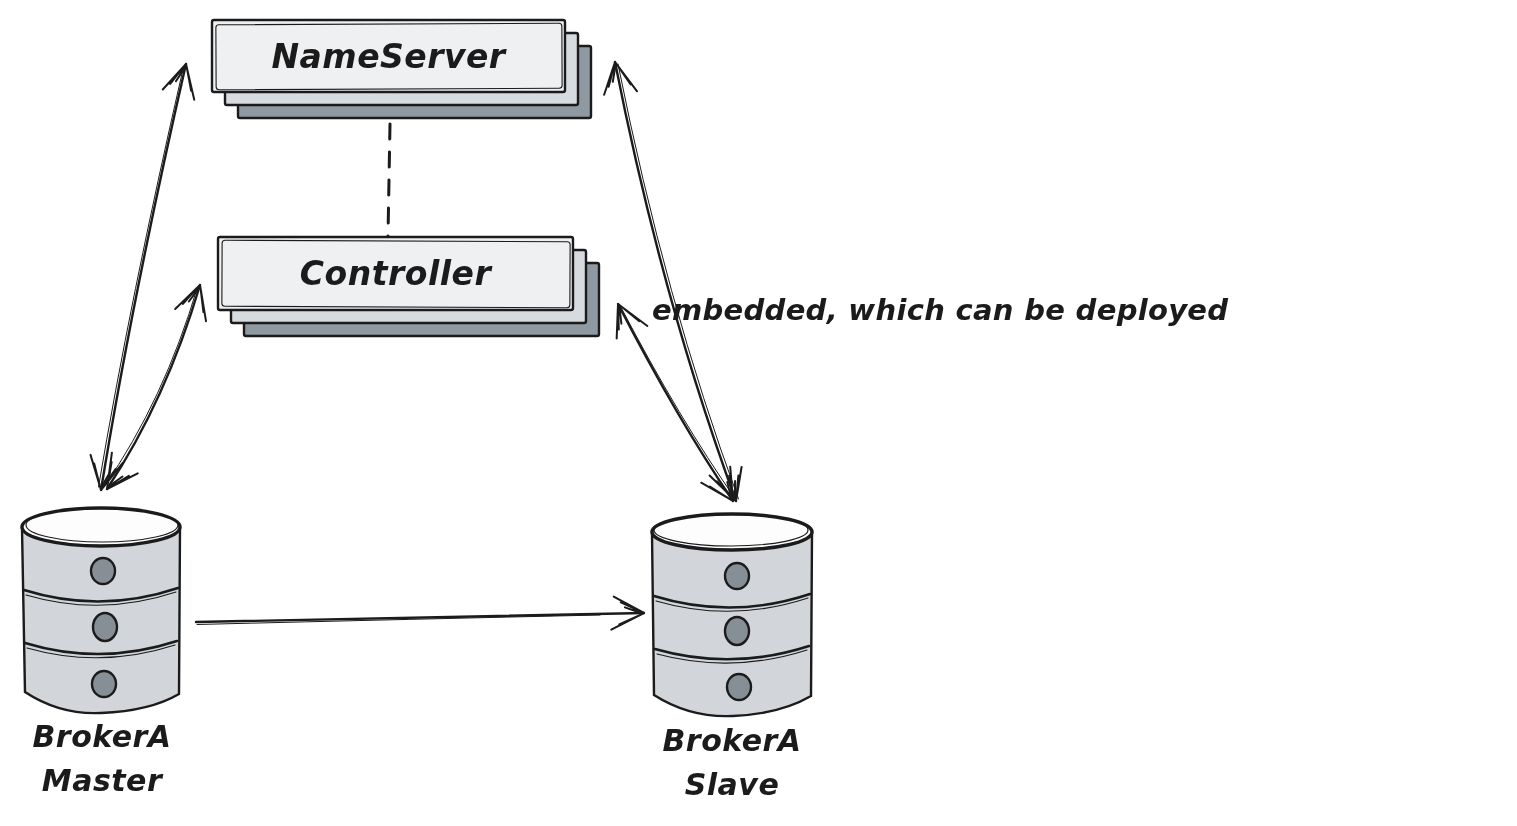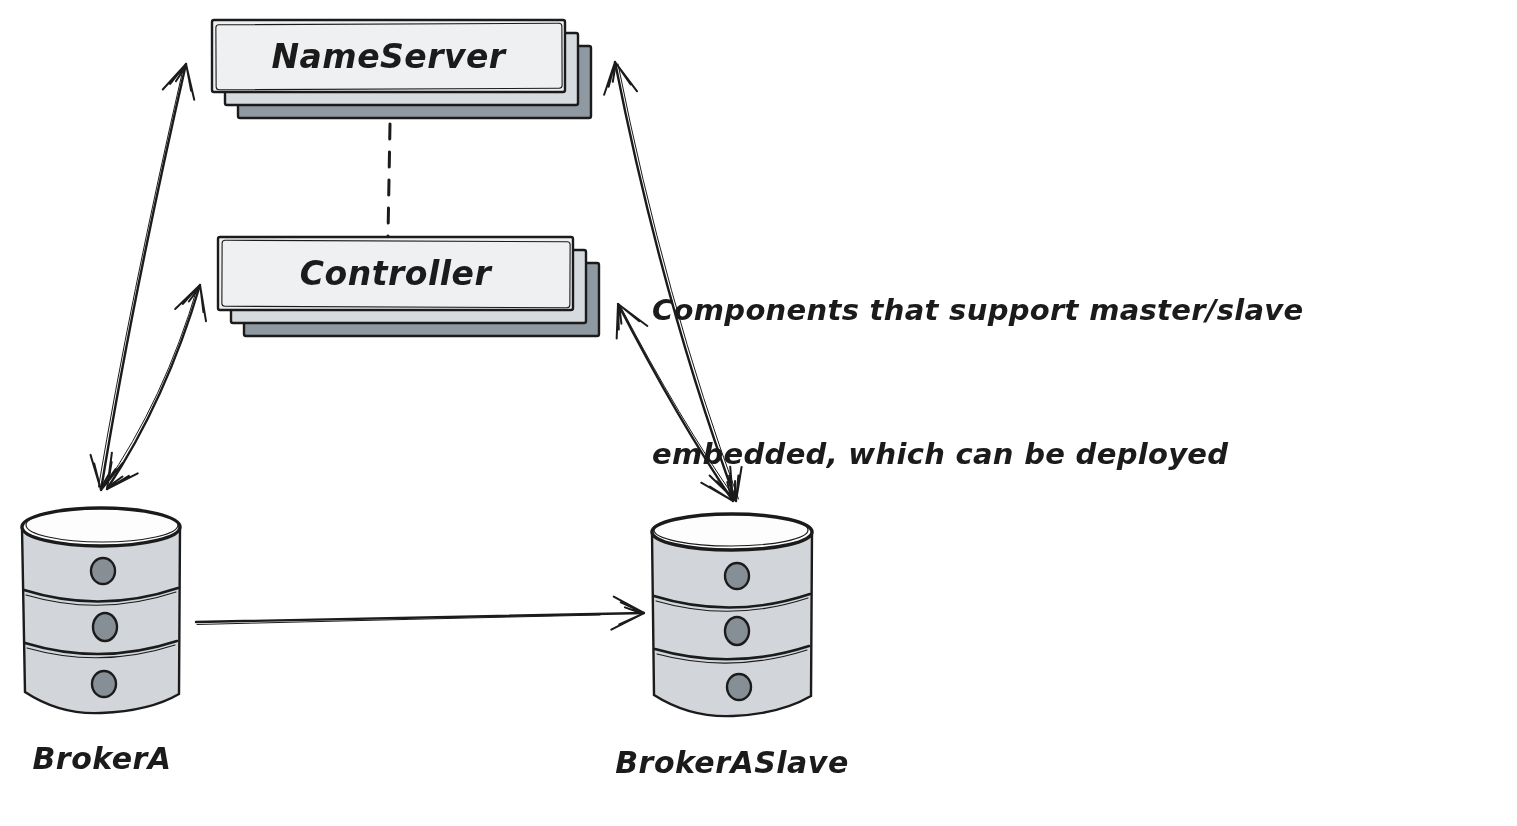--- a/index.html
+++ b/index.html
@@ -20,21 +20,21 @@
     align-items: center;
     justify-content: center;
     text-align: center;
     font-weight: 600;
     color: #1b1b1b;
     letter-spacing: 0.5px;
     white-space: pre;
     pointer-events: none;
   }
   .card-label { font-size: 33px; font-style: italic; }
-  .cyl-label { font-size: 30px; font-style: italic; line-height: 44px; flex-direction: row; }
+  .cyl-label { font-size: 30px; font-style: italic; line-height: 44px; flex-direction: column; }
   .annotation {
     position: absolute;
     left: 652px;
     top: 190px;
     width: 540px;
     text-align: center;
     font-size: 29px;
     font-style: italic;
     font-weight: 600;
     line-height: 48px;
@@ -125,25 +125,25 @@
       <ellipse cx="739" cy="687" rx="12" ry="13" stroke-width="2.4" fill="#878f96"></ellipse>
     </g>
   </svg>
 
   <div class="label card-label" style="left:212px; top:20px; width:353px; height:72px;">NameServer</div>
 
   <div class="label card-label" style="left:218px; top:237px; width:355px; height:73px;">Controller</div>
 
   <div class="label cyl-label" style="left:0px; top:714px; width:204px; height:90px;">
     <span>BrokerA</span>
+    <span>Master</span>
   </div>
 
   <div class="label cyl-label" style="left:630px; top:718px; width:204px; height:90px;">
     <span>BrokerA</span>
     <span>Slave</span>
   </div>
 
   <div class="annotation">
-    <div>Components that support master/slave</div>
     <div>embedded, which can be deployed</div>
   </div>
 
 </div>
 
 </body></html>

